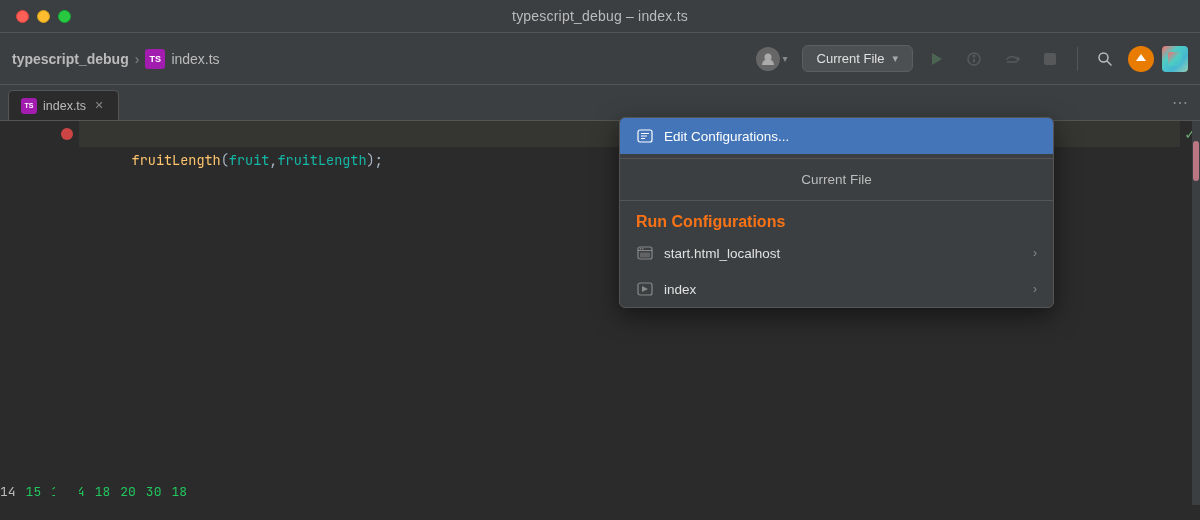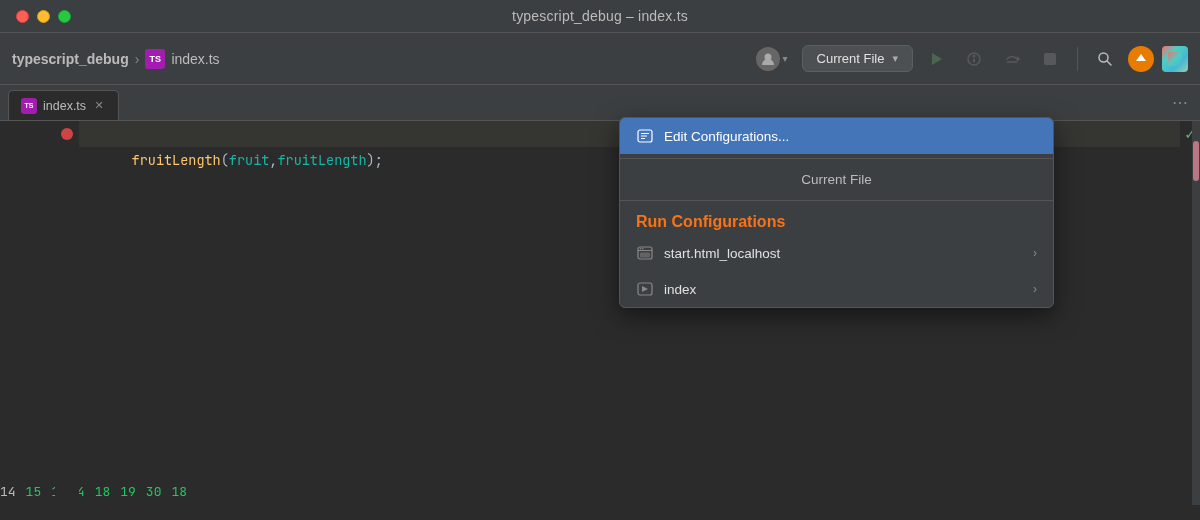--- a/index.html
+++ b/index.html
@@ -529,21 +529,21 @@
   <span class="tabs-overflow">⋯</span>
 </div>
 
 <div class="editor-area">
   <div class="line-numbers">
     <div class="line-num active">14</div>
     <div class="line-num">15</div>
     <div class="line-num">16</div>
     <div class="line-num">4</div>
     <div class="line-num">18</div>
-    <div class="line-num">19</div>
+    <div class="line-num">20</div>
     <div class="line-num">30</div>
     <div class="line-num">18</div>
   </div>
 
   <div class="editor-gutter">
     <div class="gutter-cell">
       <div class="breakpoint"></div>
     </div>
     <div class="gutter-cell"></div>
     <div class="gutter-cell"></div>

